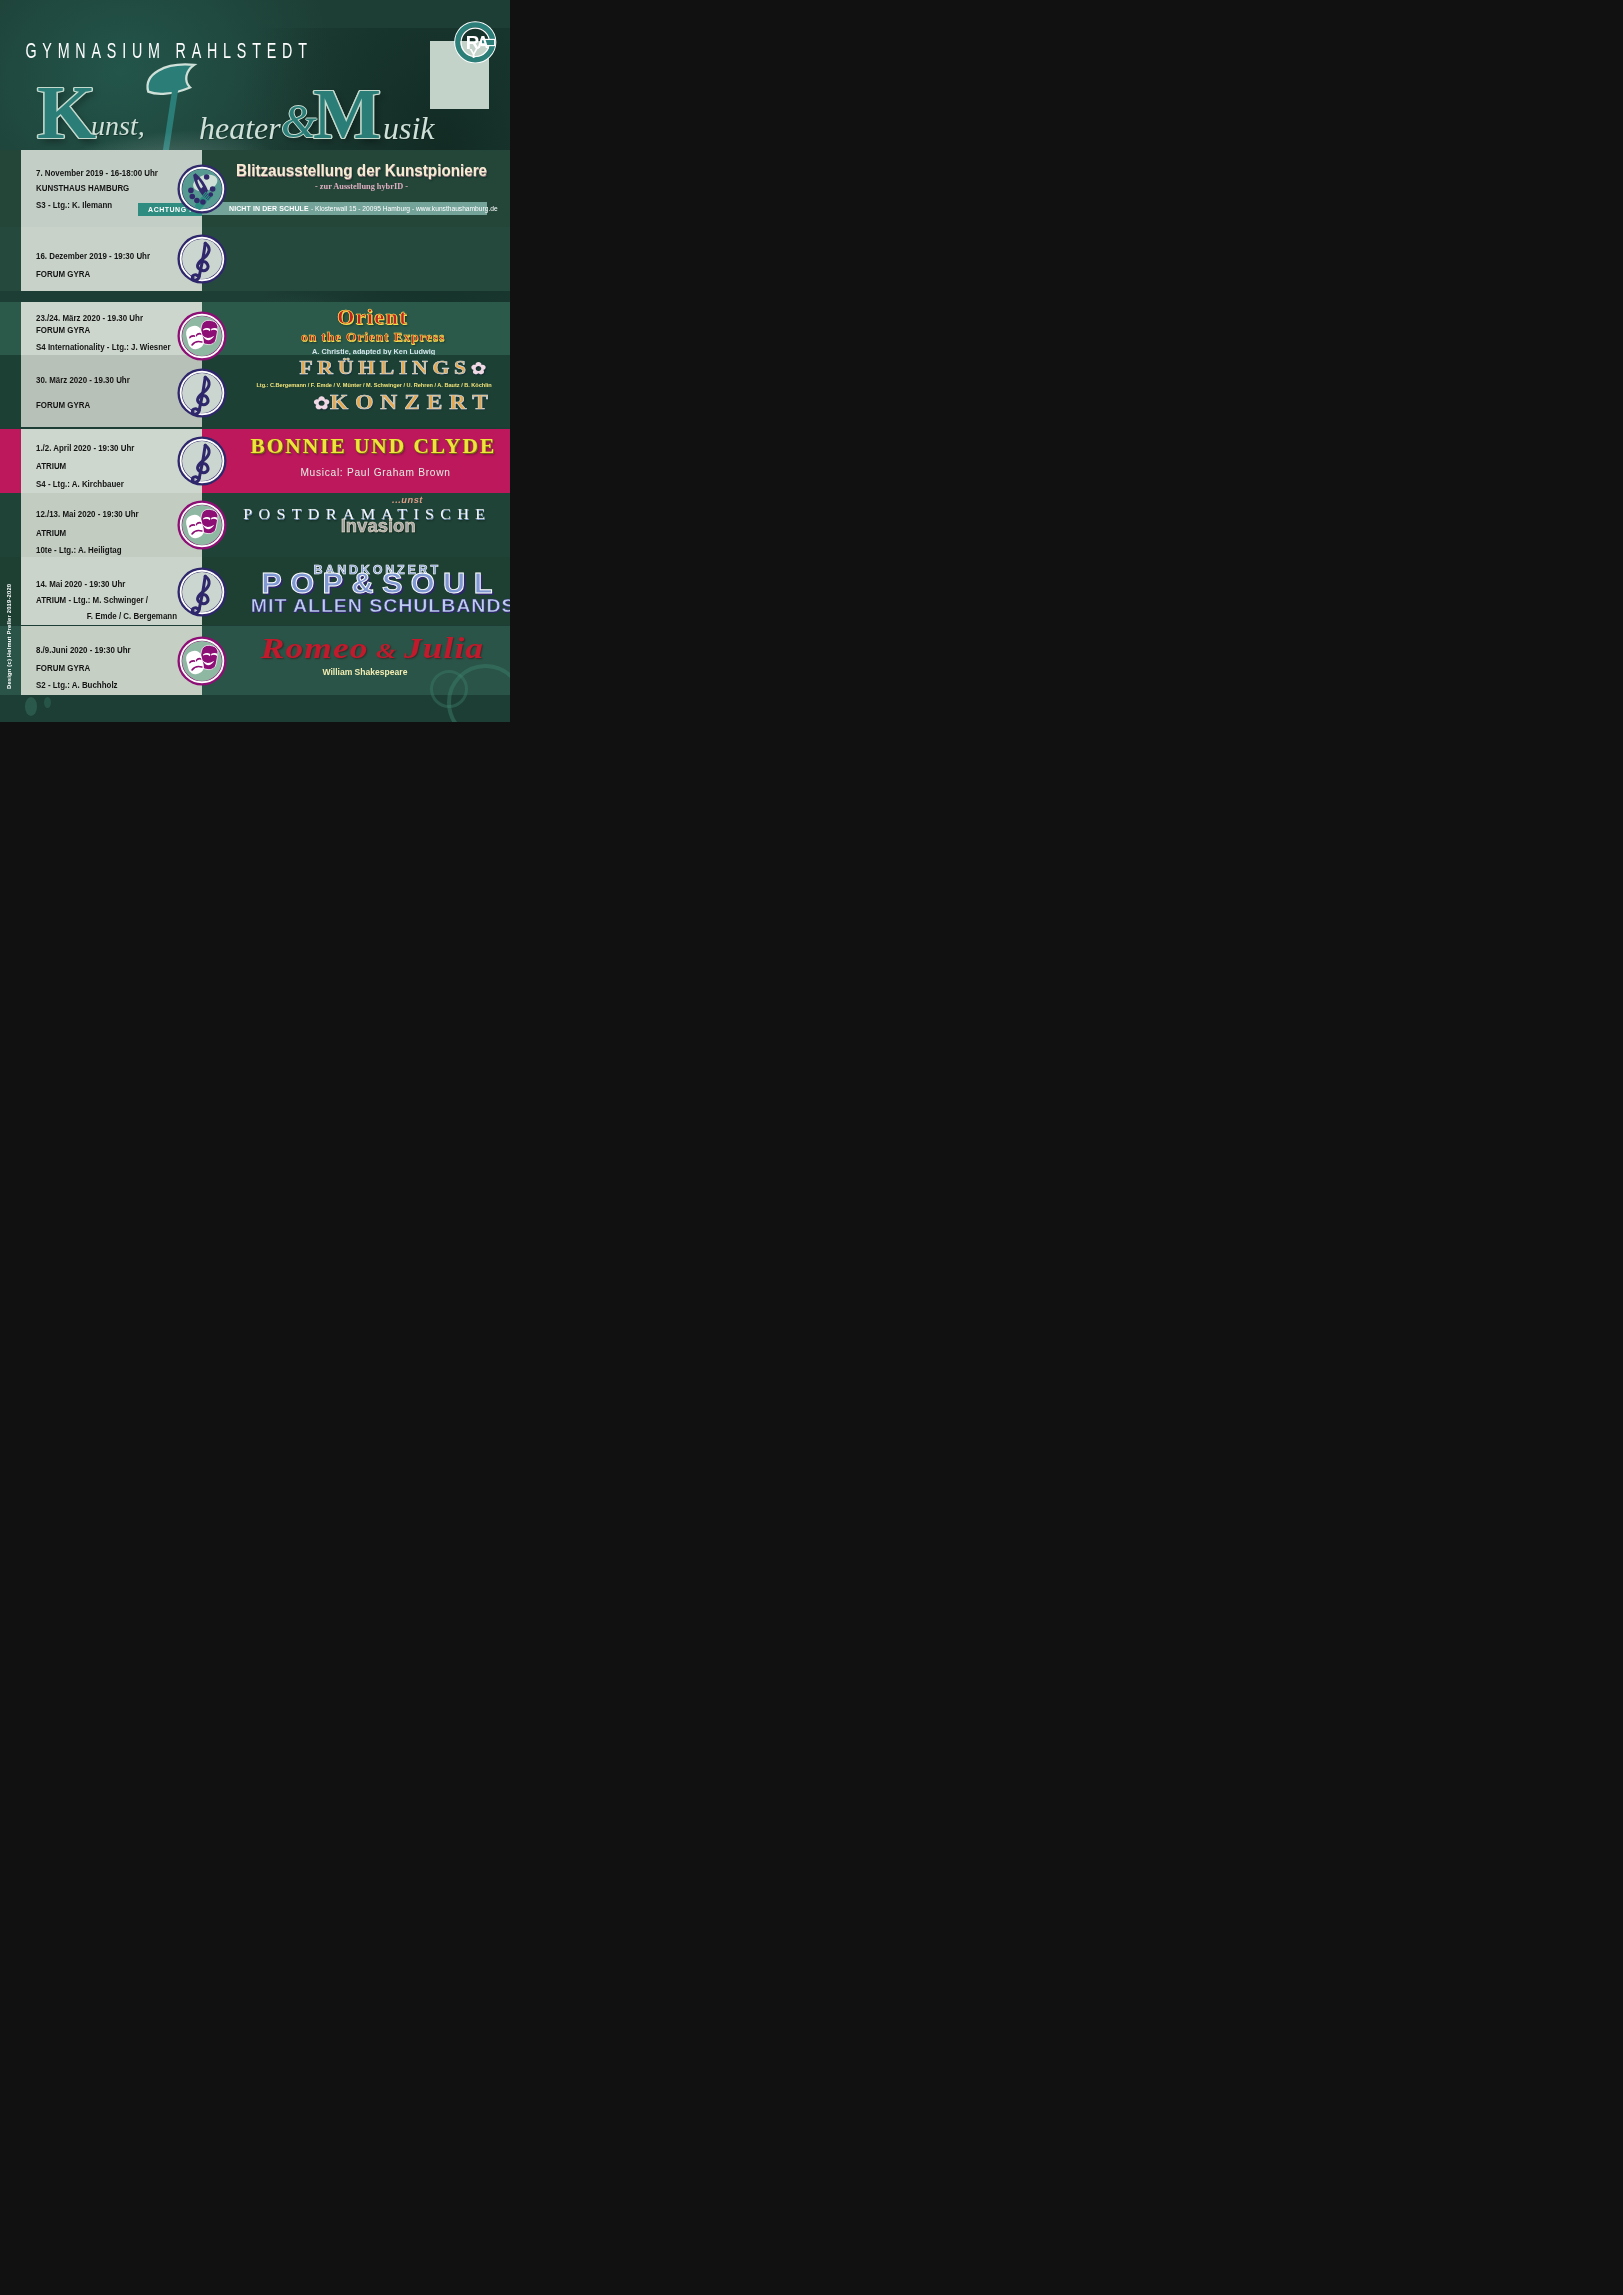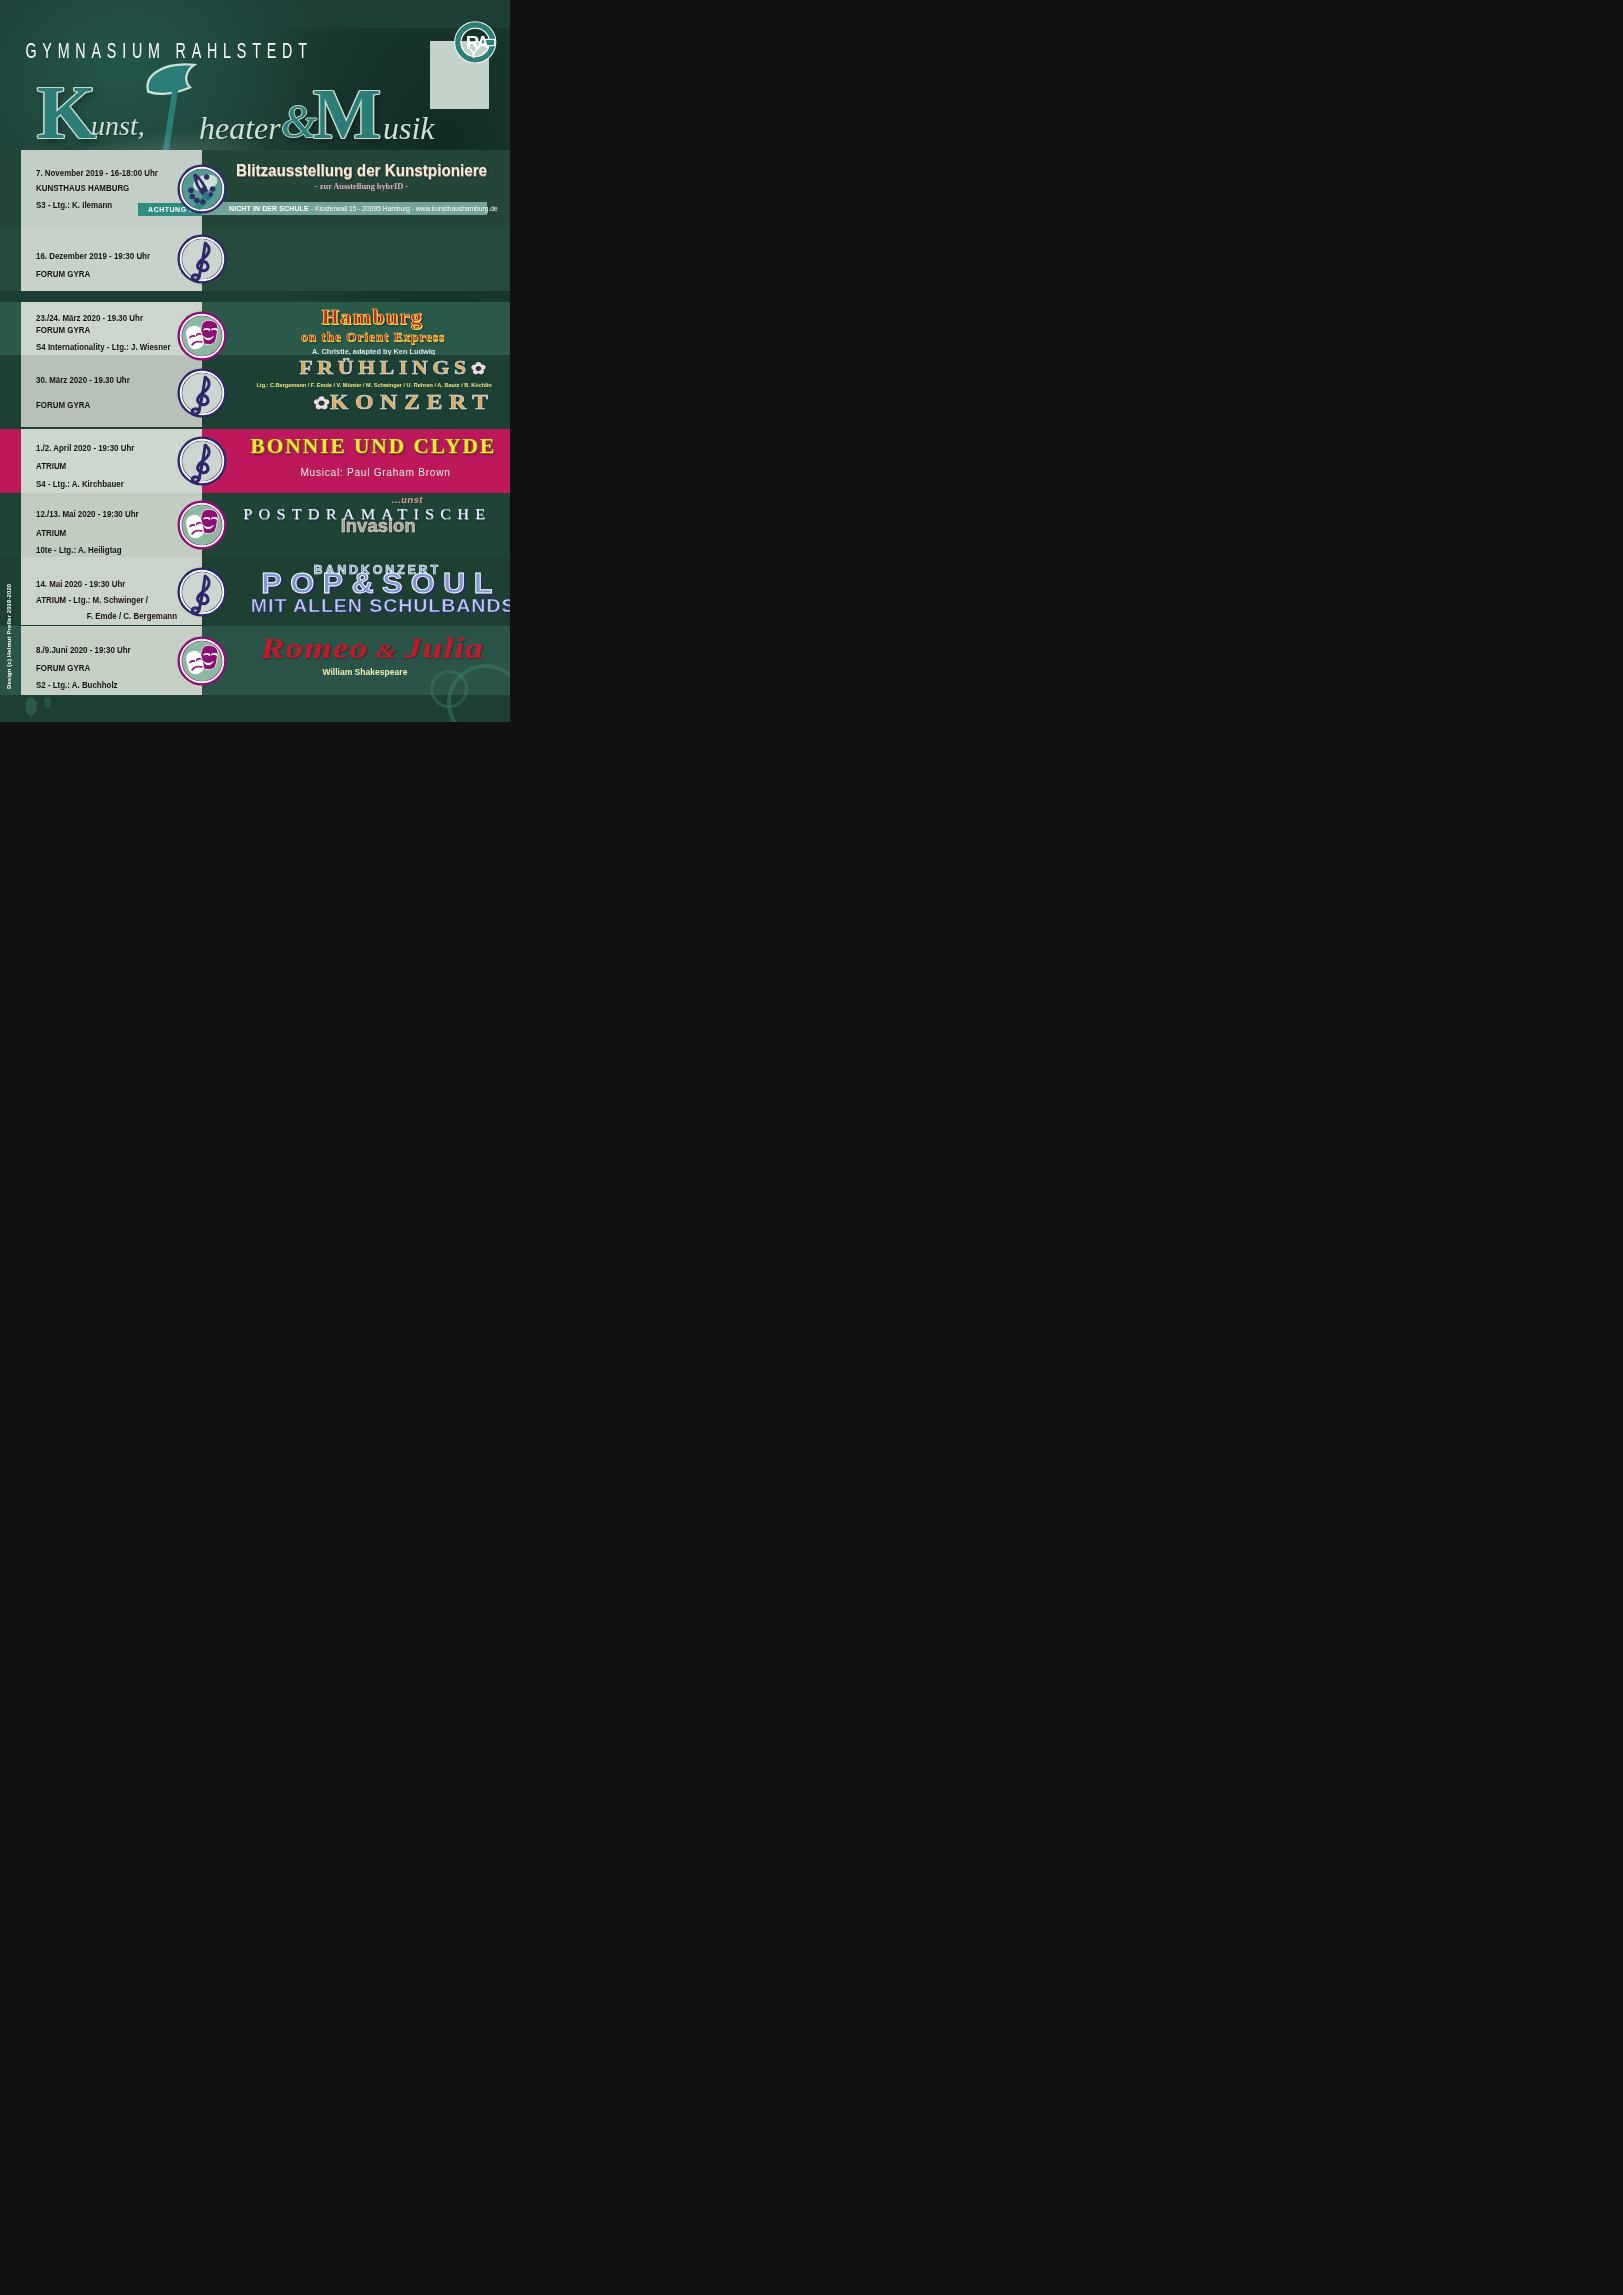--- a/index.html
+++ b/index.html
@@ -254,21 +254,21 @@
         </g>
         <g transform="rotate(-14 40 58)">
           <rect x="22" y="32" width="34" height="50" rx="15" fill="#ffffff"></rect>
           <path d="M27 53 Q33 48 40 52 L40 56 Q33 52 27 57 Z" fill="#8d0e74"></path>
           <path d="M42 52 Q48 47 54 51 L54 55 Q48 51 42 56 Z" fill="#8d0e74"></path>
           <path d="M29 71 Q39 63 51 70" fill="none" stroke="#8d0e74" stroke-width="3.5" stroke-linecap="round"></path>
         </g>
       </svg>
     </div>
     <div class="rc">
-      <div class="e3-t1">Hamburg</div>
+      <div class="e3-t1">Orient</div>
       <div class="e3-t2">on the Orient Express</div>
       <div class="e3-sub">A. Christie, adapted by Ken Ludwig</div>
     </div>
   </section>
 
   <section class="row r4">
     <div class="col"></div>
     <div class="date">
       <div class="line">30. März 2020 - 19.30 Uhr</div>
       <div class="line">FORUM GYRA</div>

